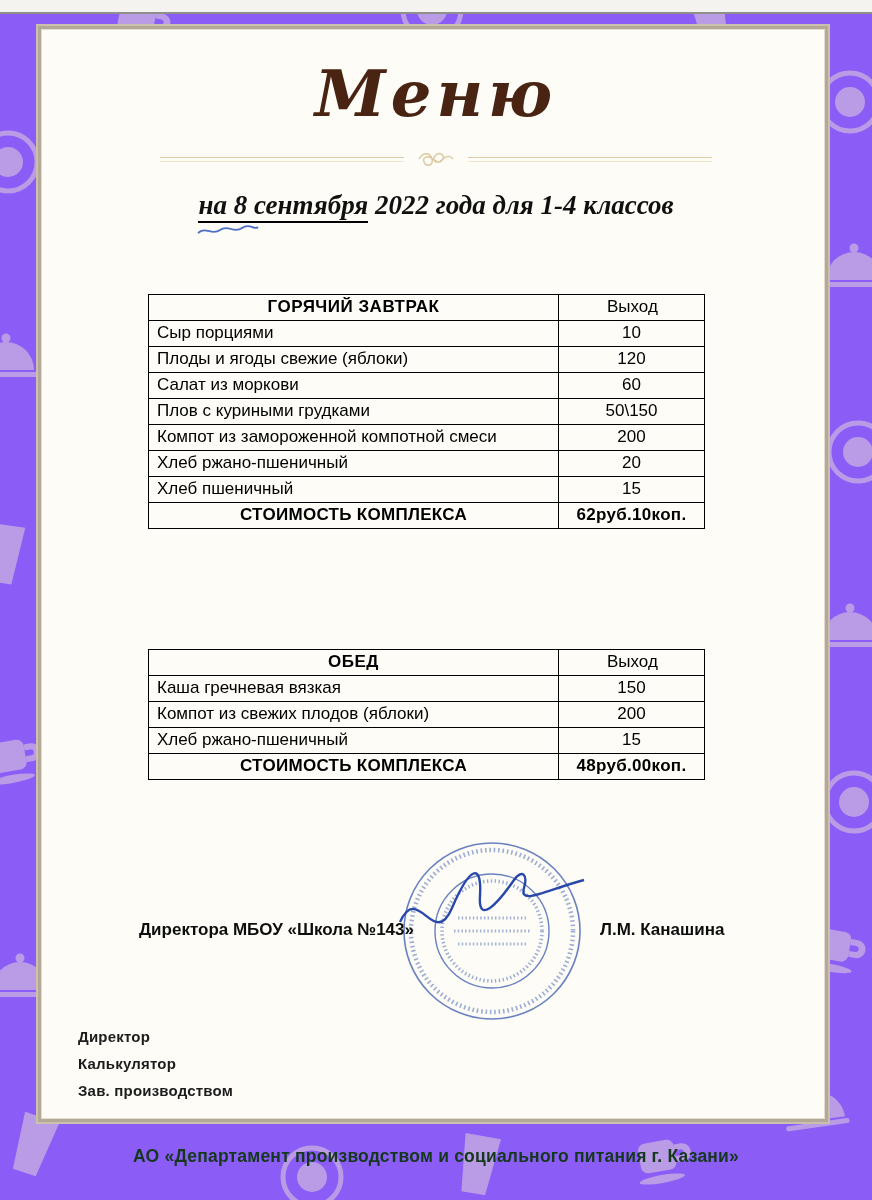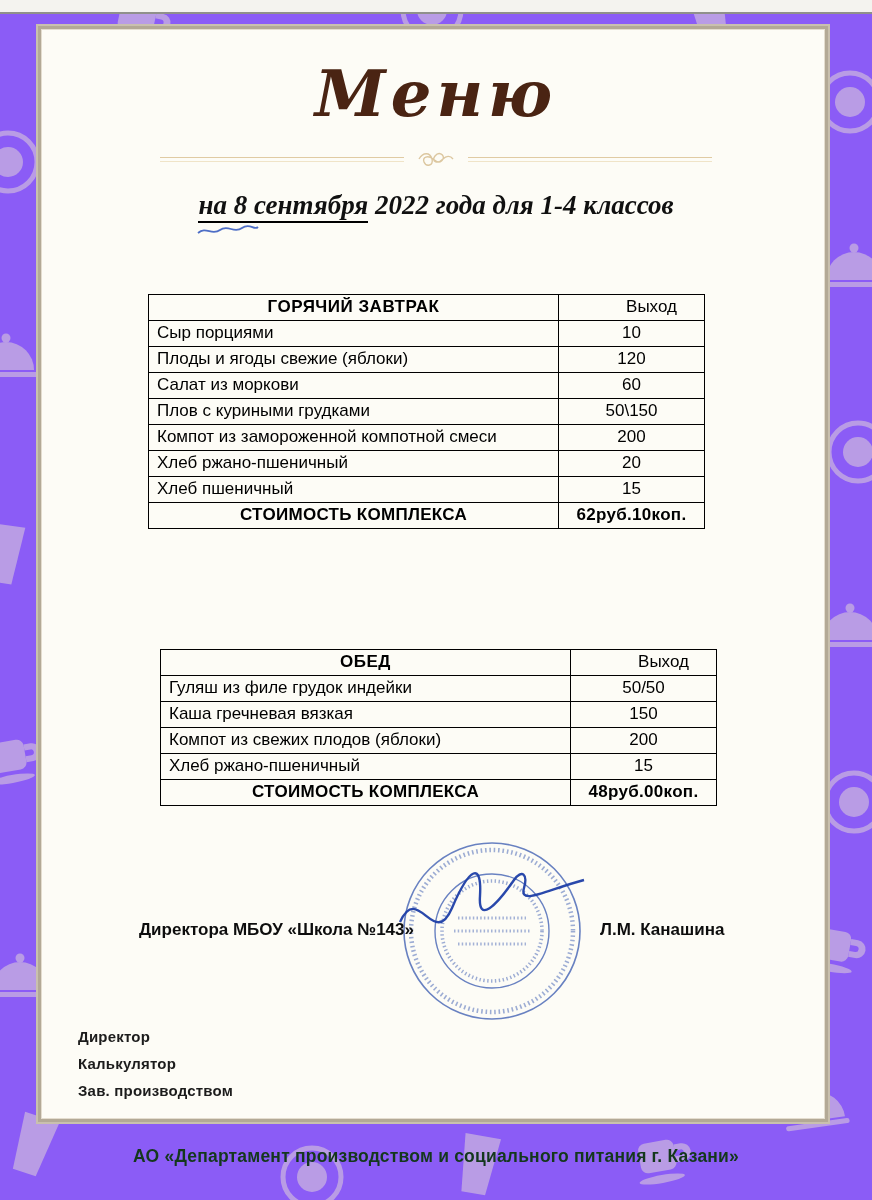--- a/index.html
+++ b/index.html
@@ -34,27 +34,27 @@
     font-family:"Liberation Serif",serif;font-weight:bold;font-style:italic;
     font-size:27px;color:#101010;z-index:3;
   }
   .subtitle .u{border-bottom:2.5px solid #000;padding-bottom:1px;}
   .pen-mark{position:absolute;left:196px;top:224px;z-index:4;}
   .menu-table{
     position:absolute;left:148px;width:557px;border-collapse:collapse;
     font-size:17px;color:#000;z-index:3;table-layout:fixed;background:transparent;
   }
   .menu-table.breakfast{top:294px;}
-  .menu-table.lunch{top:649px;margin-left:12px;}
+  .menu-table.lunch{top:649px;}
   .menu-table td,.menu-table th{
     border:1.5px solid #000;height:26px;padding:1px 8px;box-sizing:border-box;
     font-weight:normal;line-height:1.2;
   }
   .menu-table th.dish-h{font-weight:bold;text-align:center;letter-spacing:.5px;}
-  .menu-table th.yield-h{text-align:center;padding-left:48px;}
+  .menu-table th.yield-h{text-align:left;padding-left:48px;}
   .menu-table td.name{text-align:left;}
   .menu-table td.val{text-align:center;}
   .menu-table tr.total td{font-weight:bold;letter-spacing:.3px;text-align:center;}
   .sig-left{position:absolute;left:95px;top:920px;font-size:17px;font-weight:bold;color:#0d0d0d;z-index:4;margin-left:44px;}
   .sig-right{position:absolute;left:600px;top:920px;font-size:17px;font-weight:bold;color:#0d0d0d;z-index:4;}
   .stamp{position:absolute;left:392px;top:836px;z-index:3;}
   .roles{position:absolute;left:78px;top:1028px;z-index:3;font-size:15px;font-weight:bold;color:#1c1c1c;}
   .roles div{margin-bottom:10px;letter-spacing:.2px;}
   .footer{
     position:absolute;left:0;top:1146px;width:100%;text-align:center;
@@ -182,24 +182,20 @@
         <col>
       </colgroup>
     <thead>
       <tr>
         <th class="dish-h">ОБЕД</th>
         <th class="yield-h">Выход</th>
       </tr>
     </thead>
     <tbody>
       <tr>
-          <td class="name">Гуляш из филе грудок индейки</td>
-          <td class="val">50/50</td>
-        </tr>
-      <tr>
           <td class="name">Каша гречневая вязкая</td>
           <td class="val">150</td>
         </tr>
       <tr>
           <td class="name">Компот из свежих плодов (яблоки)</td>
           <td class="val">200</td>
         </tr>
       <tr>
           <td class="name">Хлеб ржано-пшеничный</td>
           <td class="val">15</td>

